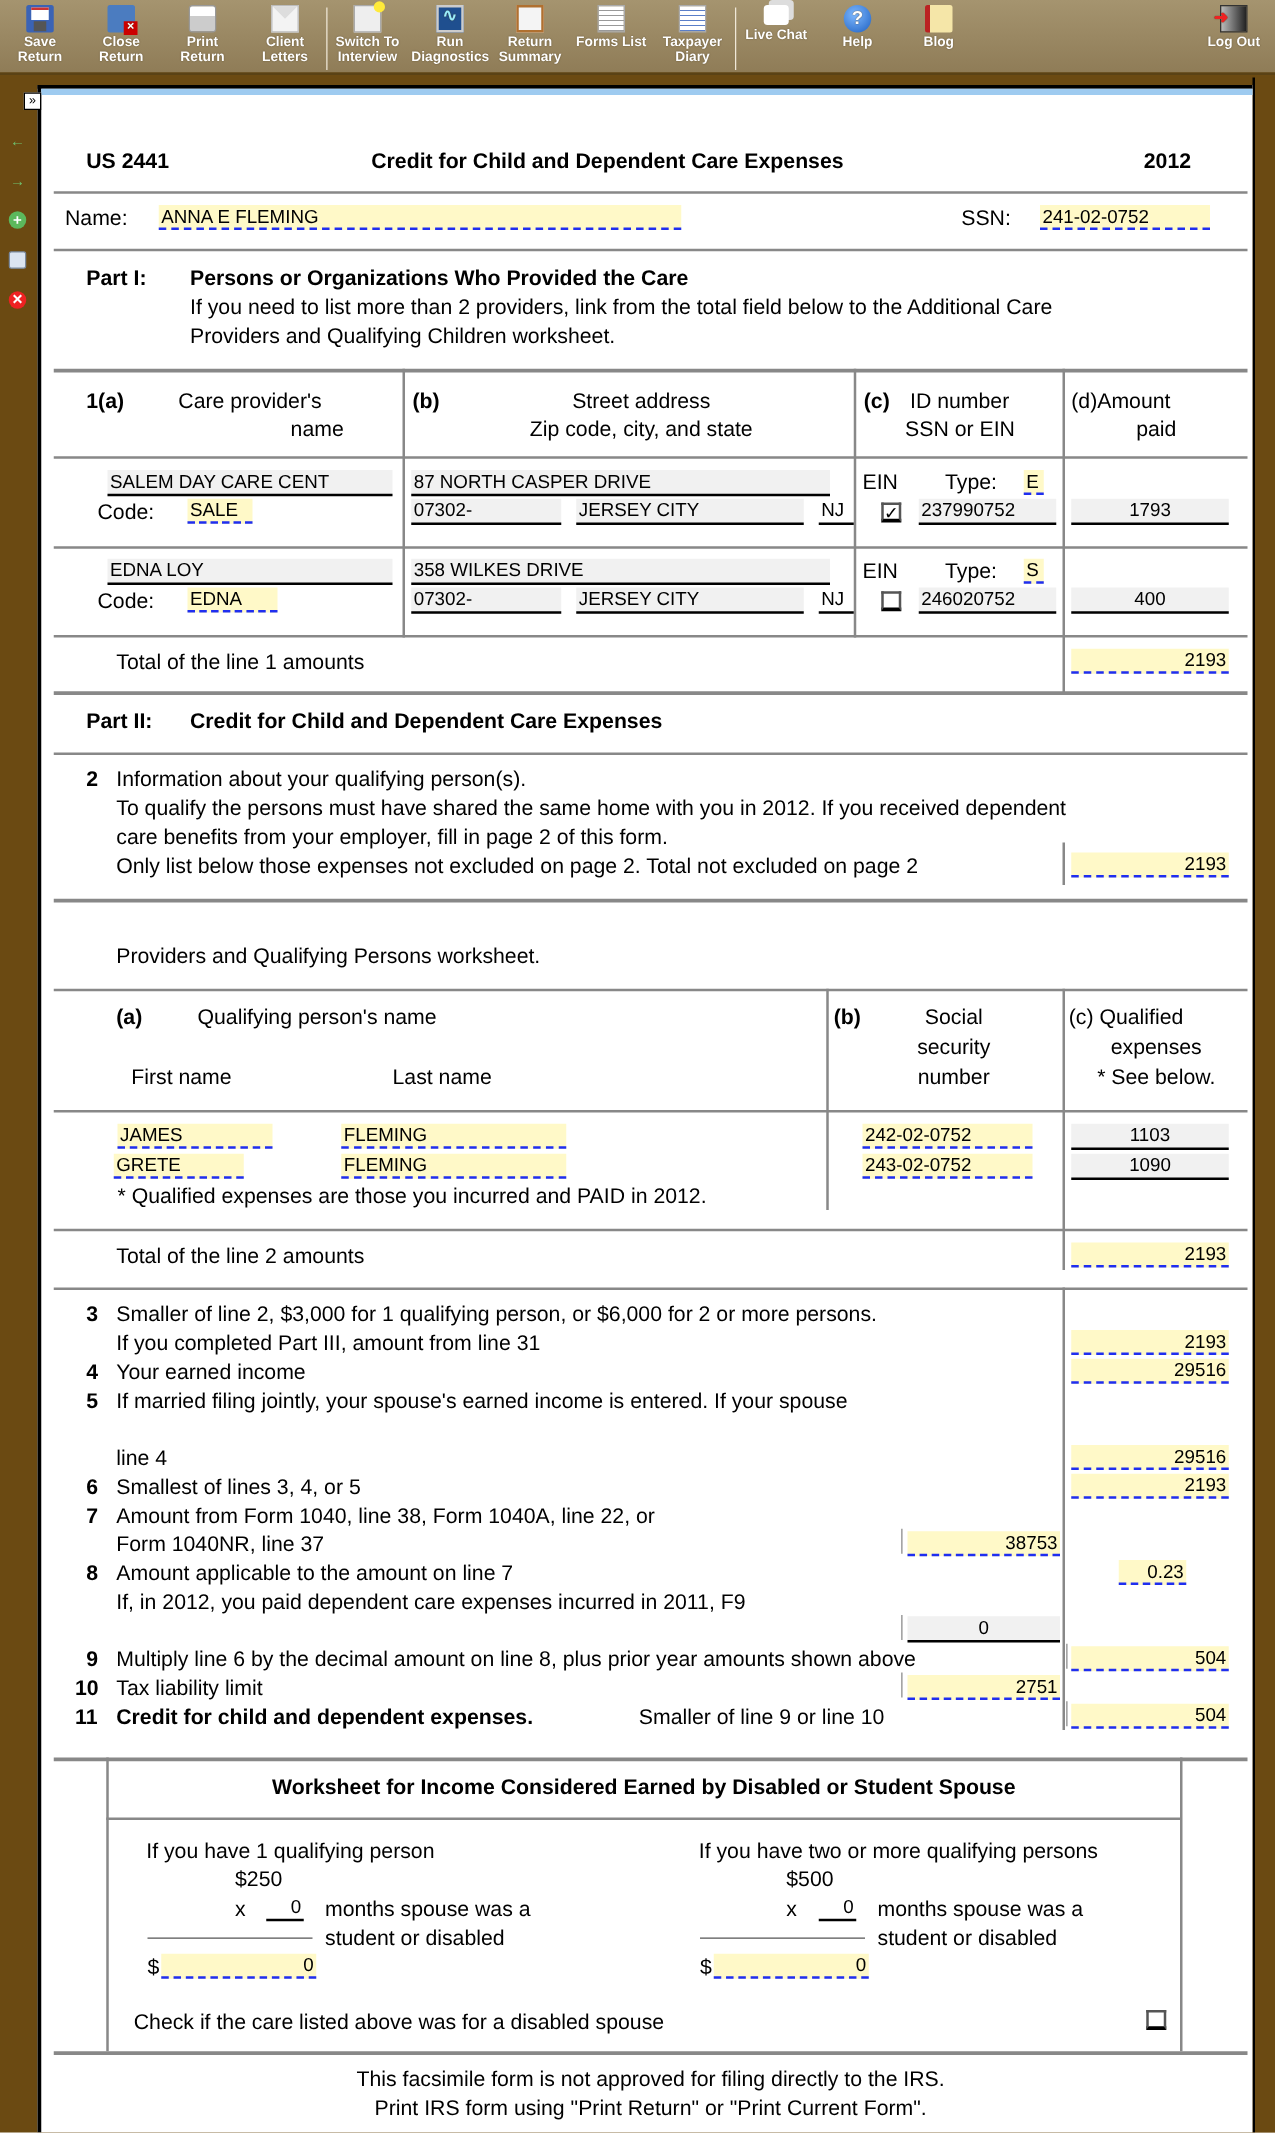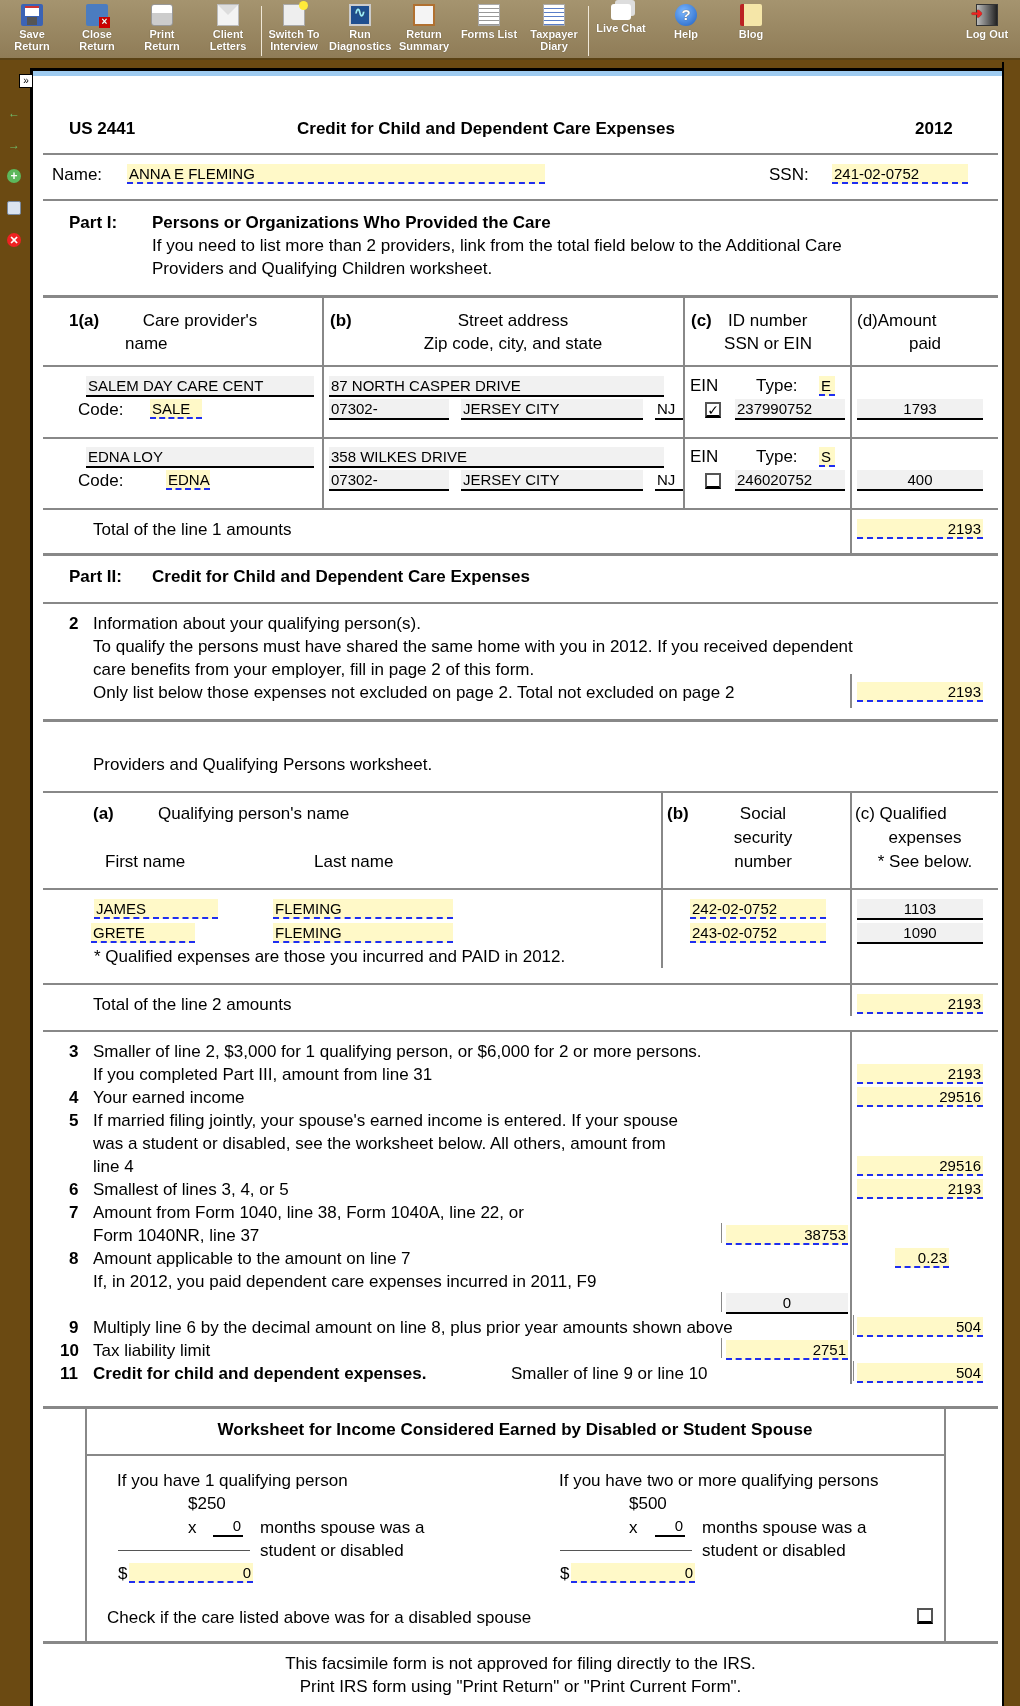--- a/index.html
+++ b/index.html
@@ -110,21 +110,21 @@
   <div class="abs t" style="left:119px;top:165px">If you need to list more than 2 providers,  link from the total field below to the Additional Care</div>
   <div class="abs t" style="left:119px;top:188px">Providers and Qualifying Children worksheet.</div>
 
   <div class="hr" style="left:10px;top:224px;width:955px;height:3px"></div>
   <div class="vr" style="left:289px;top:224px;height:215px"></div>
   <div class="vr" style="left:650px;top:224px;height:215px"></div>
   <div class="vr" style="left:817px;top:224px;height:260px"></div>
 
   <div class="abs t b" style="left:36px;top:240px">1(a)</div>
   <div class="abs t" style="left:92px;top:240px;width:150px;text-align:center">Care provider's</div>
-  <div class="abs t" style="left:92px;top:263px;width:150px;text-align:left">name</div>
+  <div class="abs t" style="left:92px;top:263px;width:150px;text-align:right">name</div>
   <div class="abs t b" style="left:297px;top:240px">(b)</div>
   <div class="abs t" style="left:340px;top:240px;width:280px;text-align:center">Street address</div>
   <div class="abs t" style="left:340px;top:263px;width:280px;text-align:center">Zip code,  city,  and state</div>
   <div class="abs t b" style="left:658px;top:240px">(c)</div>
   <div class="abs t" style="left:695px;top:240px">ID number</div>
   <div class="abs t" style="left:655px;top:263px;width:160px;text-align:center">SSN or EIN</div>
   <div class="abs t" style="left:824px;top:240px">(d)Amount</div>
   <div class="abs t" style="left:822px;top:263px;width:140px;text-align:center">paid</div>
 
   <div class="hr" style="left:10px;top:294px;width:955px"></div>
@@ -143,21 +143,21 @@
     <div class="chk" style="left:672px;top:331px">✓</div>
     <div class="gfld" style="left:702px;top:328px;width:110px">237990752</div>
     <div class="gfld r" style="left:824px;top:328px;width:126px">1793</div>
   </div>
 
   <div class="hr" style="left:10px;top:366px;width:955px"></div>
 
   <div>
     <div class="gfld" style="left:53px;top:376px;width:228px">EDNA LOY</div>
     <div class="abs t" style="left:45px;top:400px">Code:</div>
-    <div class="fld" style="left:133px;top:399px;width:44px">EDNA</div>
+    <div class="fld" style="left:117px;top:399px;width:72px">EDNA</div>
     <div class="gfld" style="left:296px;top:376px;width:335px">358 WILKES DRIVE</div>
     <div class="gfld" style="left:296px;top:399px;width:120px">07302-</div>
     <div class="gfld" style="left:428px;top:399px;width:182px">JERSEY CITY</div>
     <div class="uln" style="left:622px;top:399px;width:28px">NJ</div>
     <div class="abs t" style="left:657px;top:376px">EIN</div>
     <div class="abs t" style="left:723px;top:376px">Type:</div>
     <div class="fld" style="left:786px;top:376px;width:16px">S</div>
     <div class="chk" style="left:672px;top:402px"></div>
     <div class="gfld" style="left:702px;top:399px;width:110px">246020752</div>
     <div class="gfld r" style="left:824px;top:399px;width:126px">400</div>
@@ -227,21 +227,20 @@
   <div class="abs t" style="left:60px;top:971px">Smaller of line 2,  $3,000 for 1 qualifying person,  or $6,000 for 2 or more persons.</div>
   <div class="abs t" style="left:60px;top:994px">If you completed Part III,  amount from line 31</div>
   <div class="fld r" style="left:824px;top:993px;width:126px">2193</div>
 
   <div class="abs t b" style="left:36px;top:1017px">4</div>
   <div class="abs t" style="left:60px;top:1017px">Your earned income</div>
   <div class="fld r" style="left:824px;top:1016px;width:126px">29516</div>
 
   <div class="abs t b" style="left:36px;top:1040px">5</div>
   <div class="abs t" style="left:60px;top:1040px">If married filing jointly,  your spouse's earned income is entered.  If your spouse</div>
-  <div class="abs t" style="left:60px;top:1063px">was a student or disabled,  see the worksheet below.  All others,  amount from</div>
   <div class="abs t" style="left:60px;top:1086px">line 4</div>
   <div class="fld r" style="left:824px;top:1085px;width:126px">29516</div>
 
   <div class="abs t b" style="left:36px;top:1109px">6</div>
   <div class="abs t" style="left:60px;top:1109px">Smallest of lines 3,  4,  or  5</div>
   <div class="fld r" style="left:824px;top:1108px;width:126px">2193</div>
 
   <div class="abs t b" style="left:36px;top:1132px">7</div>
   <div class="abs t" style="left:60px;top:1132px">Amount from Form 1040,  line 38,  Form 1040A,  line 22,  or</div>
   <div class="abs t" style="left:60px;top:1155px">Form 1040NR,  line 37</div>

